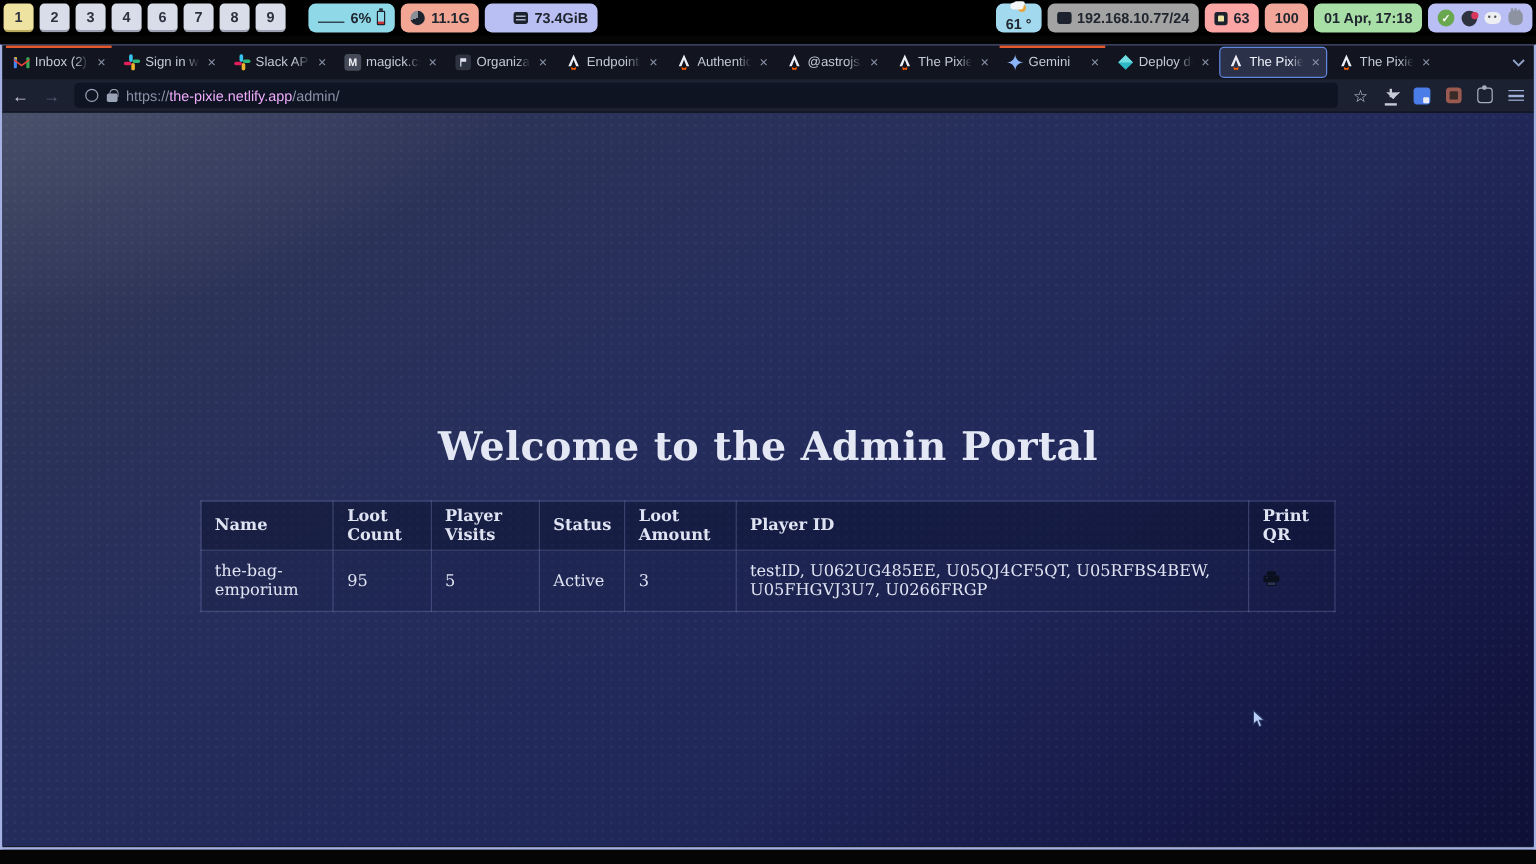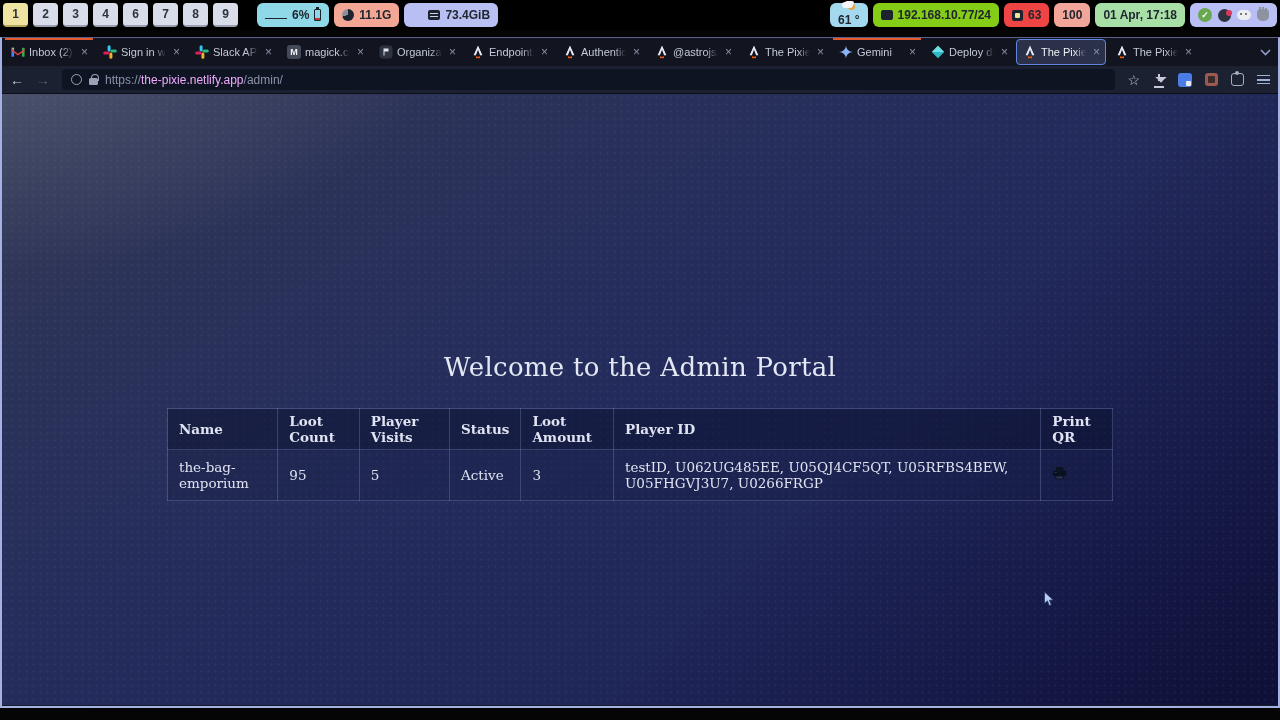--- a/index.html
+++ b/index.html
@@ -89,21 +89,21 @@
   
   .page { position:relative; height:611px; overflow:hidden; font-family:"DejaVu Serif","Liberation Serif",serif;
           color:#dfe3f2;
           background:
             radial-gradient(900px 460px at -4% -12%, rgba(152,160,184,0.30), rgba(152,160,184,0) 55%),
             linear-gradient(315deg, rgba(8,6,38,0.55), rgba(8,6,38,0) 36%),
             linear-gradient(150deg, #343b55 0%, #2b3259 22%, #242c5c 45%, #202759 65%, #1b2154 85%, #161b4b 100%); }
   .page::after { content:""; position:absolute; inset:0; pointer-events:none;
             background-image:radial-gradient(rgba(170,180,215,0.10) 1px, transparent 1.4px);
             background-size:7px 7px; opacity:.55; }
-  .page h1 { font-size:26px; font-weight:400; text-align:center; padding-top:258px; color:#e4e8f4; letter-spacing:.3px; }
+  .page h1 { font-size:33px; font-weight:700; text-align:center; padding-top:258px; color:#e4e8f4; letter-spacing:.3px; }
   table.loot { width:946px; margin:26px auto 0; border-collapse:collapse; font-size:13.5px; position:relative; z-index:1; }
   .loot th, .loot td { border:1px solid rgba(138,152,205,0.30); text-align:left; vertical-align:middle; }
   .loot th { background:rgba(9,14,42,0.48); font-weight:700; padding:4px 11px; }
   .loot td { background:rgba(20,26,62,0.30); padding:9px 11px; font-weight:400; }
   .c-name{width:111px}.c-count{width:82px}.c-visits{width:91px}.c-status{width:58px}.c-amount{width:93px}.c-pid{width:439px}.c-qr{width:72px}
   .printer { display:inline-flex; cursor:pointer; }
 
   .cursor { position:absolute; left:1043px; top:591px; z-index:9; }
 </style>
 </head>
@@ -172,25 +172,25 @@
     <div class="pill" style="background:#b9bff2;padding-left:24px;">
       <span class="ic-disk"></span>
       <span>73.4GiB</span>
     </div>
   </div>
   <div class="pgroup">
     <div class="pill" style="background:#a3d9ee;flex-direction:column;">
       <span class="ic-weather"></span>
       <span>61 °</span>
     </div>
-    <div class="pill" style="background:#84cc16;">
+    <div class="pill" style="background:#a3a3a3;">
       <span class="ic-screen"></span>
       <span>192.168.10.77/24</span>
     </div>
-    <div class="pill" style="background:#ef4444;">
+    <div class="pill" style="background:#fca5a5;">
       <span class="ic-vol"></span>
       <span>63</span>
     </div>
     <div class="pill" style="background:#f2a69a;">
       <span>100</span>
     </div>
     <div class="pill" style="background:#a8dfa6;">
       <span>01 Apr, 17:18</span>
     </div>
     <div class="pill tray" style="background:#b9bef4;">

